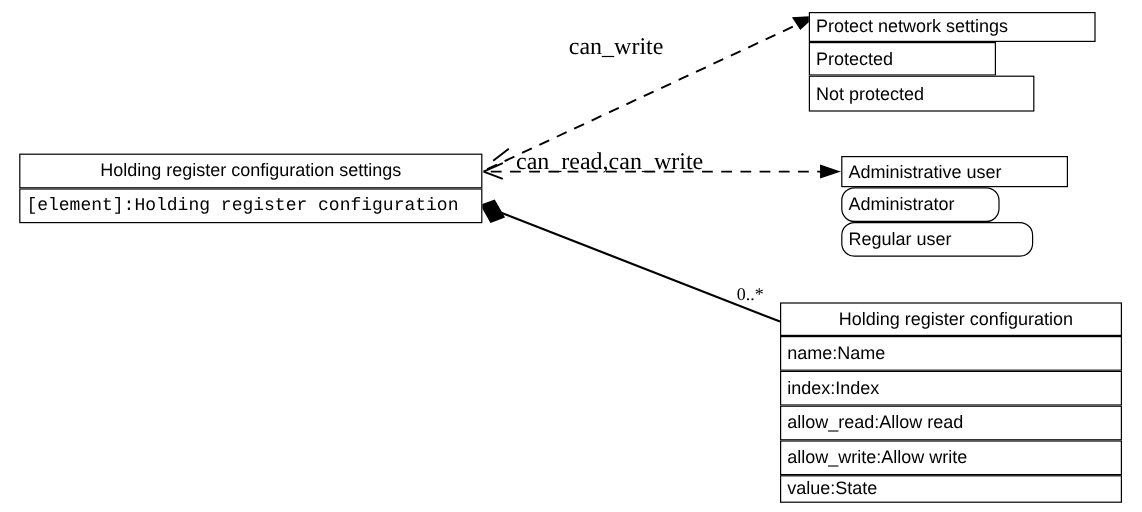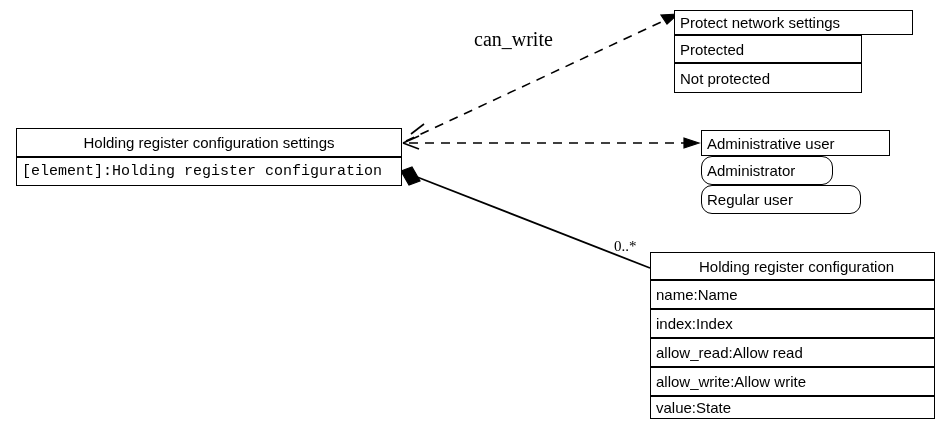--- a/index.html
+++ b/index.html
@@ -88,37 +88,38 @@
     </g>
   </svg>
 
   <div class="umlbox">
     <div class="cell center" style="left:16px; top:128px; width:386px; height:29px;">Holding register configuration settings</div>
     <div class="cell pad-left" style="left:16px; top:157px; width:386px; height:29px;font-family:Liberation Mono, monospace;">[element]:Holding register configuration</div>
   </div>
 
   <div class="umlbox">
     <div class="cell pad-left" style="left:674px; top:10px; width:239px; height:25px;">Protect network settings</div>
-    <div class="cell pad-left" style="left:674px; top:35px; width:188px; height:28px;">Protected</div>
+    <div class="cell pad-left" style="left:674px; top:35px; width:156px; height:28px;">Protected</div>
     <div class="cell pad-left" style="left:674px; top:63px; width:188px; height:30px;">Not protected</div>
   </div>
 
   <div class="umlbox">
     <div class="cell pad-left" style="left:701px; top:130px; width:189px; height:26px;">Administrative user</div>
     <div class="cell pad-left" style="left:701px; top:156px; width:132px; height:29px;border-radius:11px;">Administrator</div>
     <div class="cell pad-left" style="left:701px; top:185px; width:160px; height:29px;border-radius:11px;">Regular user</div>
   </div>
 
   <div class="umlbox">
     <div class="cell pad-left" style="left:650px; top:252px; width:285px; height:28px;padding-left:48px;">Holding register configuration</div>
     <div class="cell pad-left" style="left:650px; top:280px; width:285px; height:29px;">name:Name</div>
     <div class="cell pad-left" style="left:650px; top:309px; width:285px; height:29px;">index:Index</div>
     <div class="cell pad-left" style="left:650px; top:338px; width:285px; height:29px;">allow_read:Allow read</div>
     <div class="cell pad-left" style="left:650px; top:367px; width:285px; height:29px;">allow_write:Allow write</div>
     <div class="cell pad-left" style="left:650px; top:396px; width:285px; height:23px;">value:State</div>
   </div>
 
   <div class="edgelabel" style="left:474px; top:29px;">can_write</div>
 
+  <div class="edgelabel" style="left:430px; top:125px;">can_read,can_write</div>
 
   <div class="multlabel" style="left:614px; top:239px;">0..*</div>
 
 </div>
 
 </body></html>

